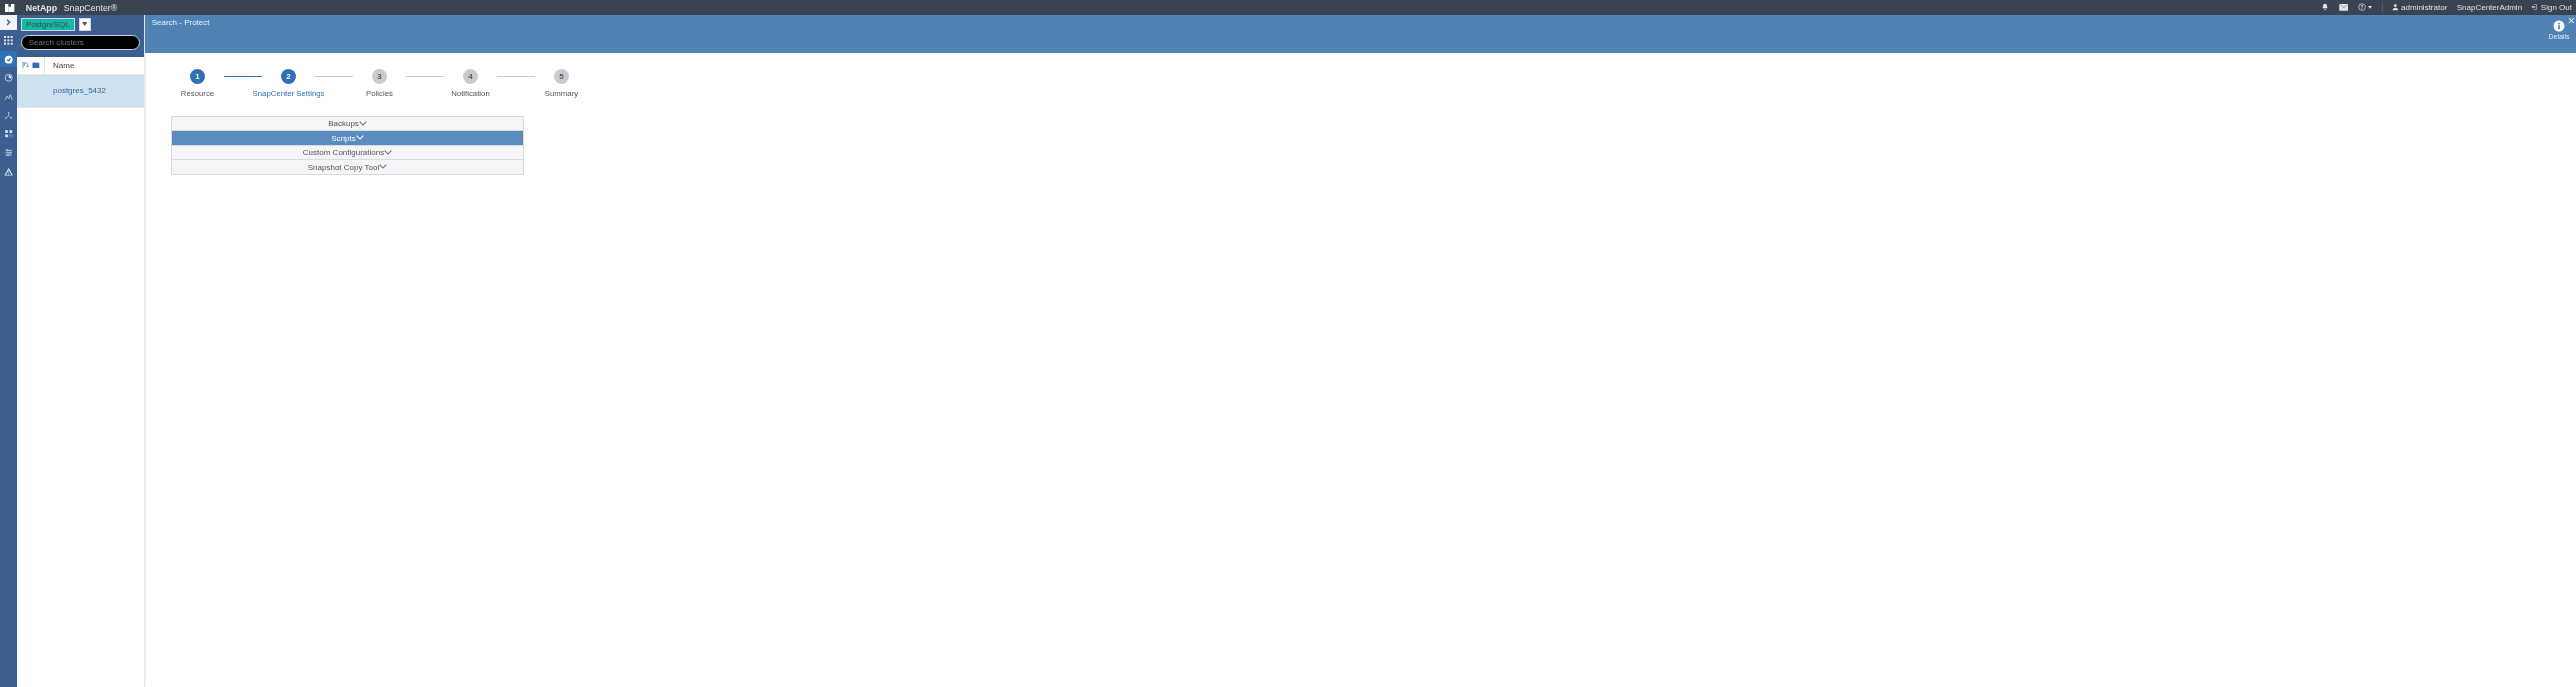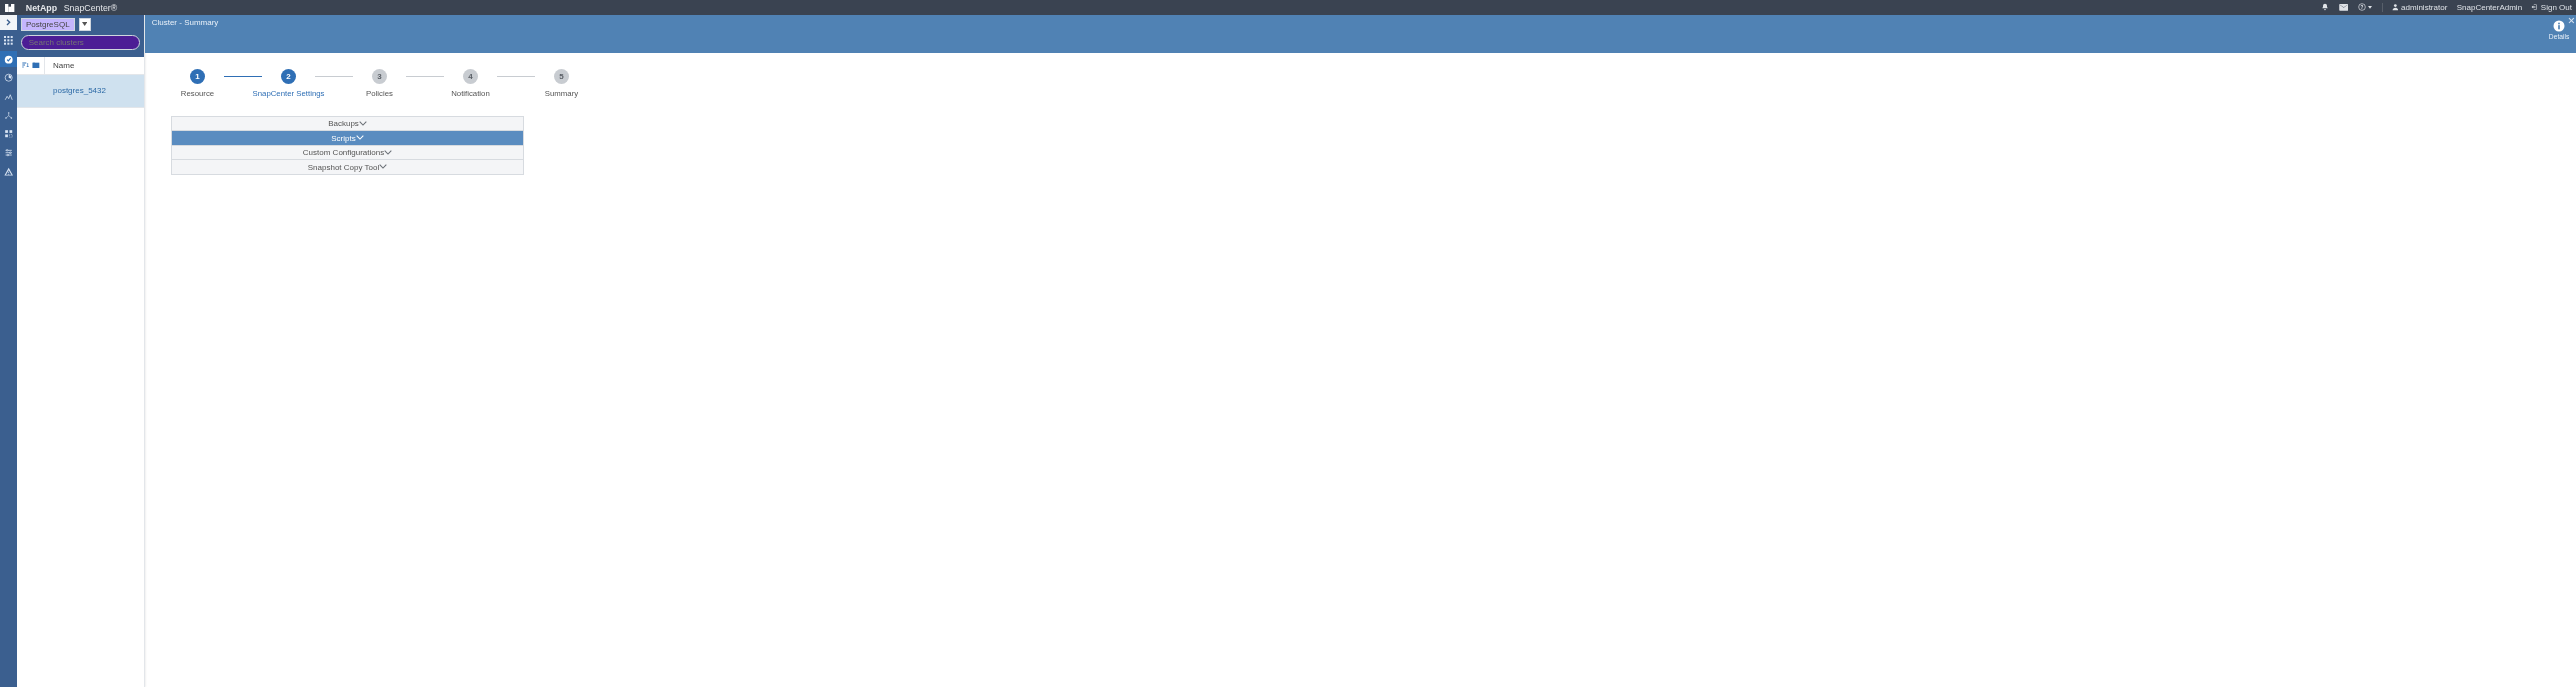--- a/index.html
+++ b/index.html
@@ -61,40 +61,40 @@
   }
   .sp-top {
     background: #3b5f8f;
     padding: 2.7px 4px 6.7px 4px;
     display: flex;
     flex-direction: column;
     gap: 4px;
   }
   .sp-row1 { display: flex; align-items: center; gap: 4px; }
   .sp-select {
-    background: #c4b5fd;
+    background: #14b8a6;
     border: 0.7px solid #cfd6de;
     color: #444;
     font-size: 8px;
     padding: 1.3px 4px;
     height: 13.5px;
     display: flex;
     align-items: center;
     min-width: 38px;
   }
   .sp-caret {
     width: 12px; height: 13.5px;
     background: #fff;
     border: 0.7px solid #cfd6de;
     display: flex; align-items: center; justify-content: center;
     cursor: pointer;
   }
   .sp-search {
     border-radius: 7.4px;
-    background: #4c1d95;
+    background: #000000;
     border: 0.7px solid #cfd6de;
     height: 15px;
     display: flex; align-items: center;
     padding: 0 6.7px;
   }
   .sp-search input {
     border: none; outline: none; width: 100%; font-size: 8px;
     background: transparent; color: #888;
   }
   .sp-header-row {
@@ -354,21 +354,21 @@
       <div class="name-head">Name</div>
     </div>
     <div class="sp-item">
       <a>postgres_5432</a>
     </div>
   </div>
 
   <div class="main">
     <div class="bluebar">
       <span class="close-x">✕</span>
-      <div class="bc">Cluster - Summary</div>
+      <div class="bc">Search - Protect</div>
       <div class="details">
         <svg width="12" height="12" viewBox="0 0 24 24" fill="#fff">
             <circle cx="12" cy="12" r="11" fill="#fff"></circle>
             <circle cx="12" cy="7" r="1.8" fill="#5082b4"></circle>
             <rect x="10.3" y="10" width="3.4" height="9" rx="1.5" fill="#5082b4"></rect>
           </svg>
         <span>Details</span>
       </div>
     </div>
 

